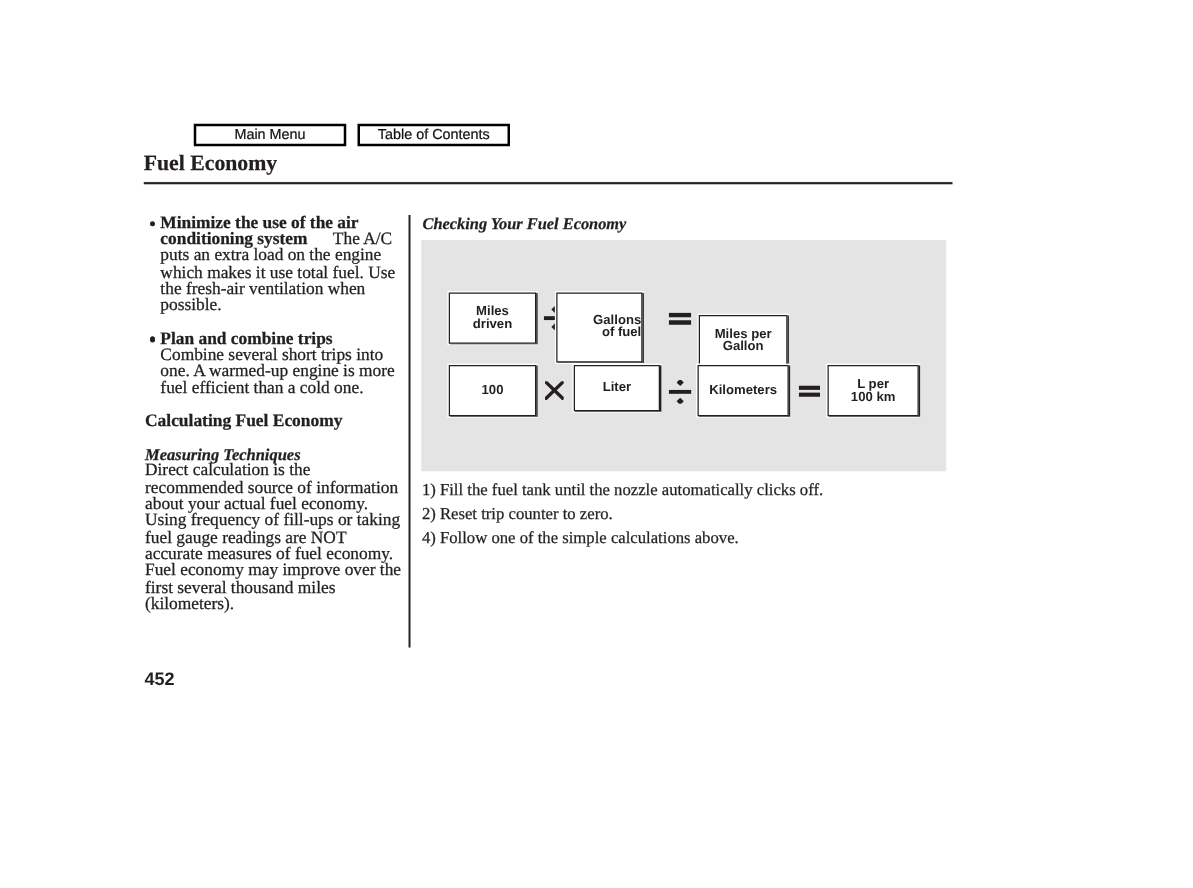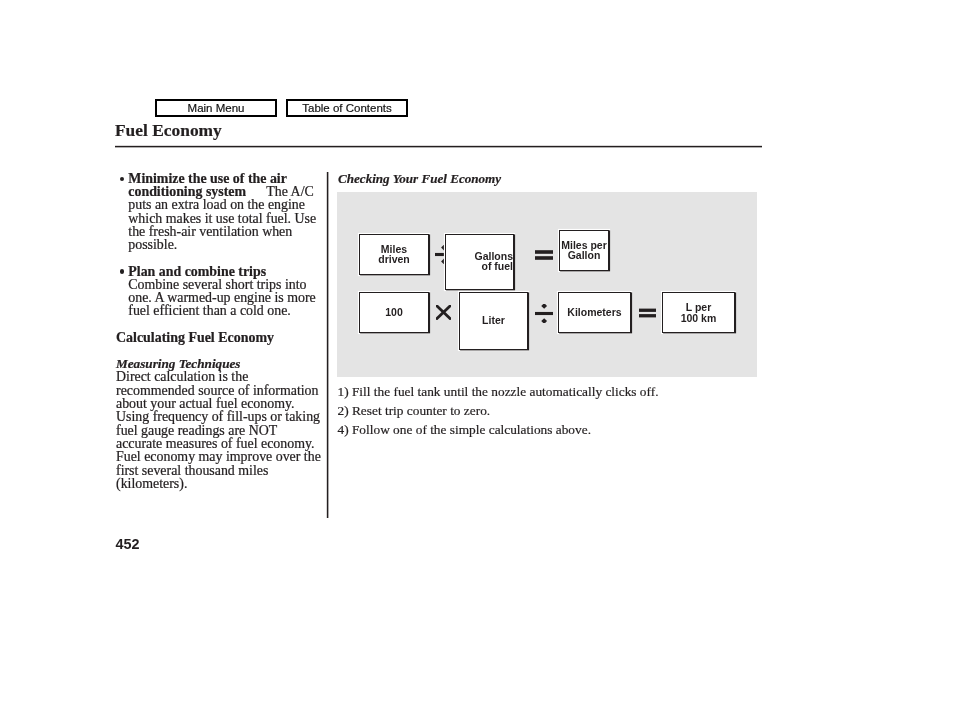--- a/index.html
+++ b/index.html
@@ -80,34 +80,34 @@
       <div class="dbox shadow" style="left: 108px; top: 42px; width: 69px; height: 56px; align-items: flex-end;">
         <span>Gallons</span>
         <span>of fuel</span>
       </div>
       <div class="op" style="left: 198px; top: 57.5px; width: 18px; height: 10px;">
         <svg width="18" height="10" viewBox="0 0 18 10">
           <rect x="0" y="0.19999999999999996" width="18" height="3.6" fill="#231f20"></rect>
           <rect x="0" y="6.199999999999999" width="18" height="3.6" fill="#231f20"></rect>
         </svg>
       </div>
-      <div class="dbox shadow" style="left: 222px; top: 38px; width: 50px; height: 41px;">
+      <div class="dbox shadow" style="left: 222px; top: 60px; width: 71px; height: 41px;">
         <span>Miles per</span>
         <span>Gallon</span>
       </div>
       <div class="dbox shadow" style="left: 22px; top: 100px; width: 70px; height: 41px;">
         <span>100</span>
       </div>
       <div class="op" style="left: 99.4px; top: 113.3px; width: 15px; height: 14.5px;">
         <svg width="15" height="14.5" viewBox="0 0 15 14.5">
           <line x1="0" y1="0" x2="15" y2="14.5" stroke="#231f20" stroke-width="2.7"></line>
           <line x1="15" y1="0" x2="0" y2="14.5" stroke="#231f20" stroke-width="2.7"></line>
         </svg>
       </div>
-      <div class="dbox shadow" style="left: 122px; top: 100px; width: 69px; height: 58px;">
+      <div class="dbox shadow" style="left: 122px; top: 100px; width: 69px; height: 37px;">
         <span>Liter</span>
       </div>
       <div class="op" style="left: 197.6px; top: 111.75px; width: 18.3px; height: 19px;">
         <svg width="18.3" height="19" viewBox="0 0 18.3 19">
           <rect x="0" y="7.95" width="18.3" height="3.1" fill="#231f20"></rect>
           <path d="M 9.15 -0.95 L 12.05 1.95 L 9.15 4.85 L 6.25 1.95 Z" fill="#231f20"></path>
           <path d="M 9.15 14.15 L 12.05 17.05 L 9.15 19.95 L 6.25 17.05 Z" fill="#231f20"></path>
         </svg>
       </div>
       <div class="dbox shadow" style="left: 221px; top: 100px; width: 73px; height: 41px;">

